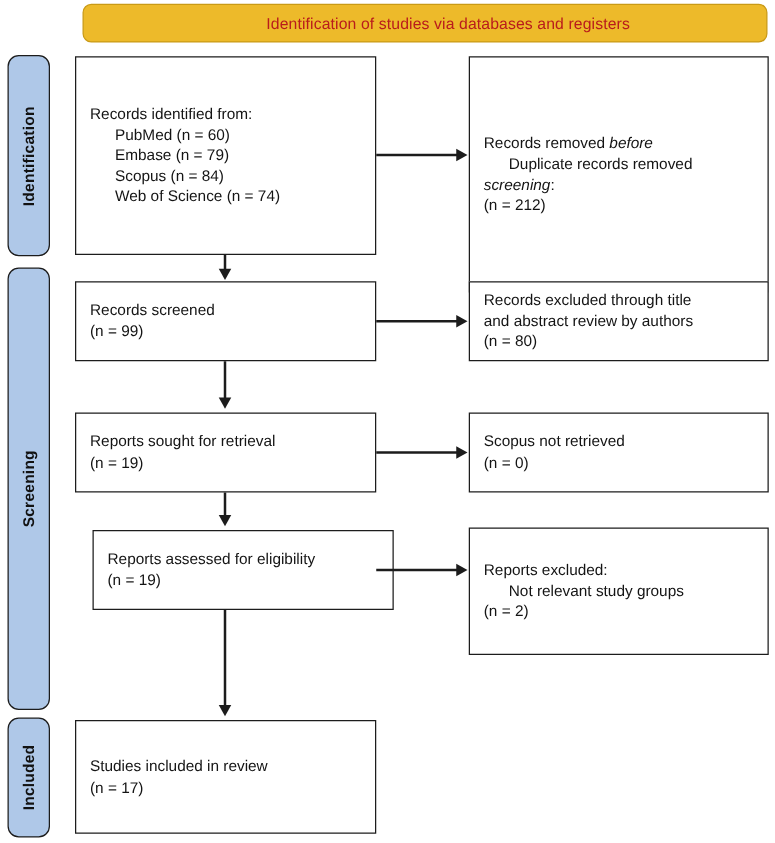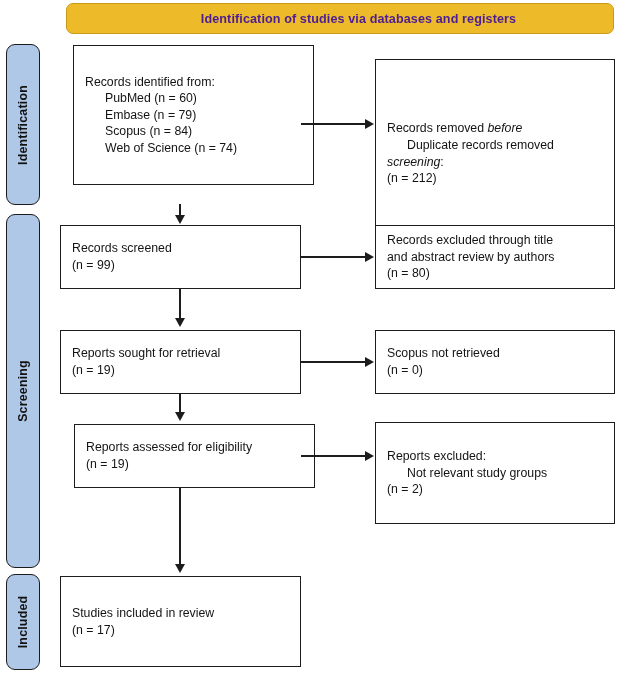--- a/index.html
+++ b/index.html
@@ -28,22 +28,22 @@
     background: #EDBA2A;
     border: 1.4px solid #C99A16;
     border-radius: 7px;
     display: flex;
     align-items: center;
     justify-content: center;
     box-sizing: border-box;
   }
   .banner-label {
     font-size: 12.6px;
-    font-weight: bold;
-    color: #4c1d95;
+    font-weight: normal;
+    color: #b91c1c;
     letter-spacing: 0.1px;
     white-space: nowrap;
     margin-left: 37px;
   }
 
   
   .stage-tab {
     position: absolute;
     left: 6px;
     width: 34px;
@@ -81,28 +81,28 @@
   .flow-box .line {
     font-size: 12.3px;
     line-height: 16.6px;
     color: #141414;
     white-space: nowrap;
   }
   .flow-box .line.indent { padding-left: 20px; }
   .ital { font-style: italic; }
 
   
-  #box-identified      { left: 60px; top: 45px;  width: 241px; height: 140px; margin-left: 13px; }
+  #box-identified      { left: 60px; top: 45px;  width: 241px; height: 159px; }
   #box-screened        { left: 60px; top: 225px; width: 241px; height: 64px;  }
   #box-sought          { left: 60px; top: 330px; width: 241px; height: 64px;  }
   #box-assessed        { left: 60px; top: 424px; width: 241px; height: 64px; margin-left: 14px;  }
   #box-included        { left: 60px; top: 576px; width: 241px; height: 91px;  }
 
   
-  #box-removed         { left: 375px; top: 45px;  width: 240px; height: 189px; margin-top: 14px; }
+  #box-removed         { left: 375px; top: 45px;  width: 240px; height: 189px; }
   #box-excluded-title  { left: 375px; top: 225px; width: 240px; height: 64px;  }
   #box-not-retrieved   { left: 375px; top: 330px; width: 240px; height: 64px;  }
   #box-reports-excluded{ left: 375px; top: 422px; width: 240px; height: 102px; }
 
   
   .conn {
     position: absolute;
     background: #1c1c1c;
   }
   .conn-v { width: 2px; }

